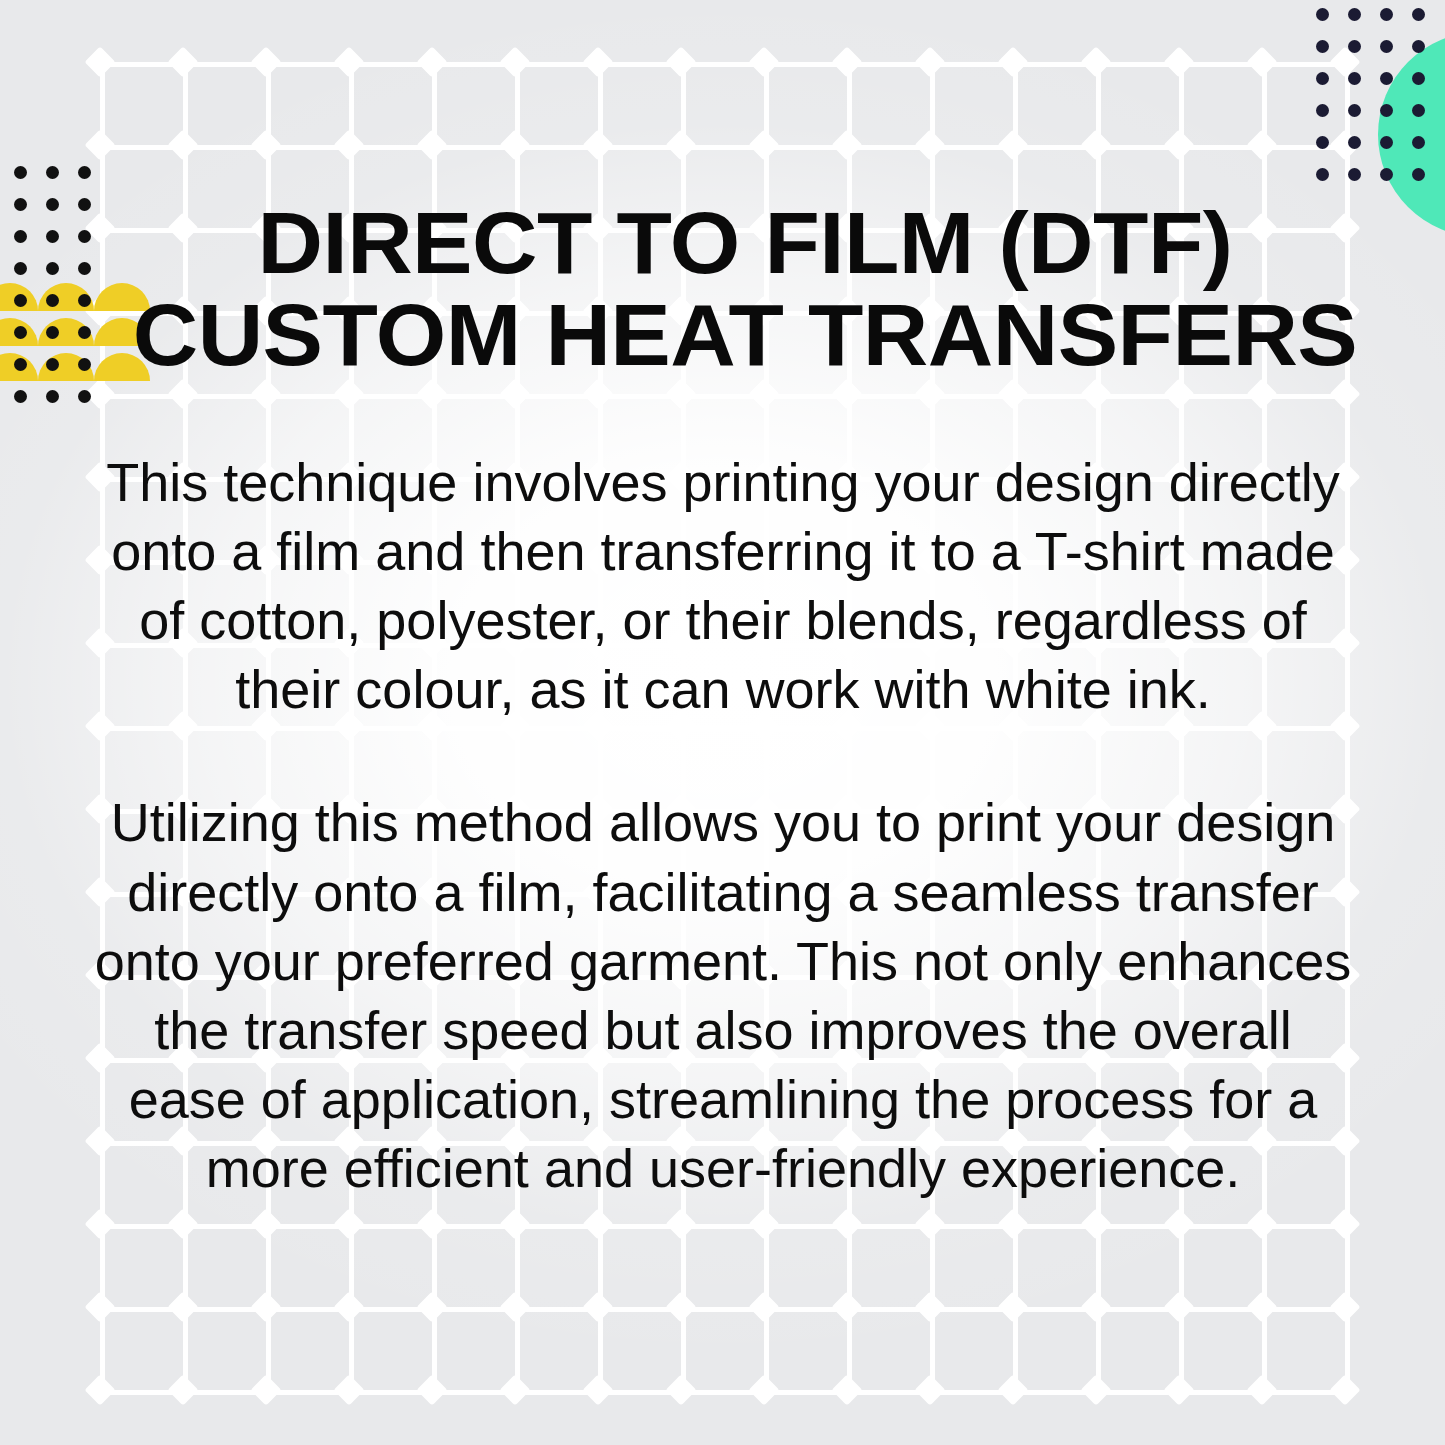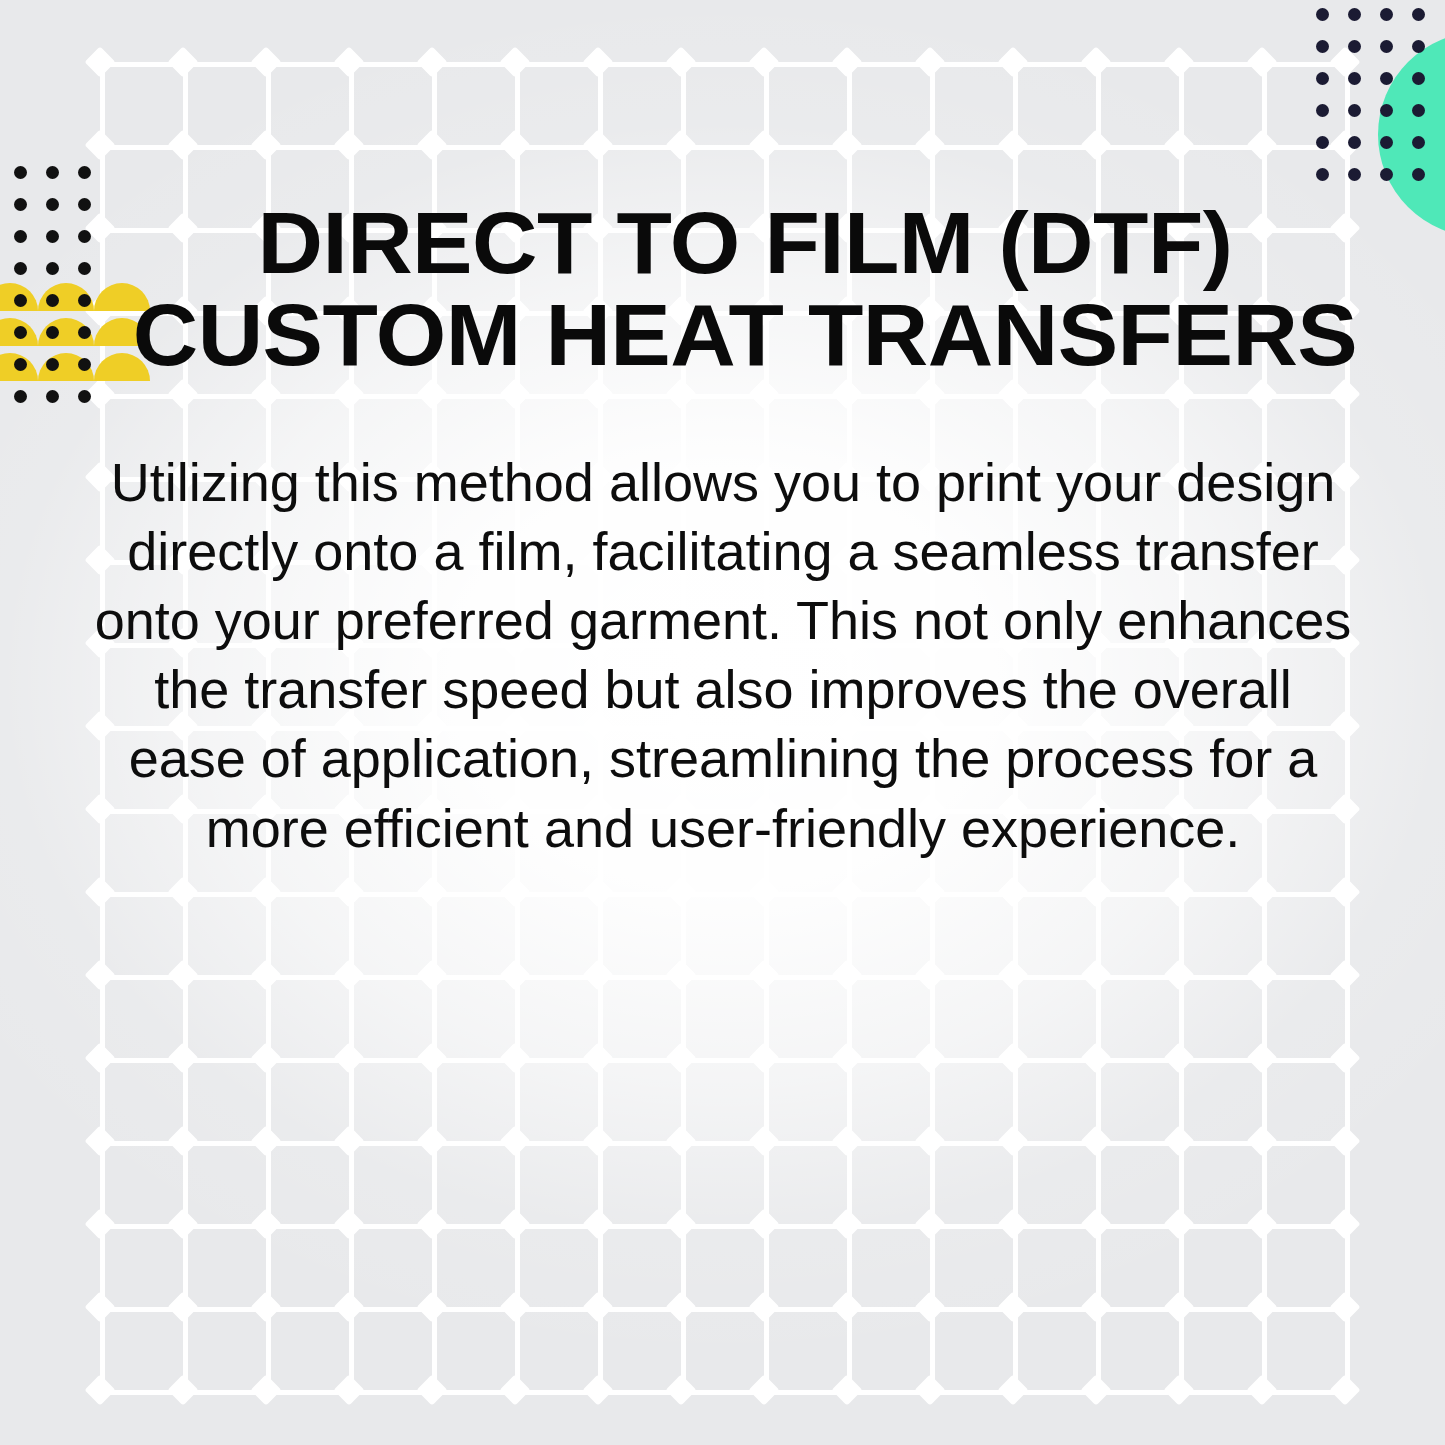--- a/index.html
+++ b/index.html
@@ -545,17 +545,18 @@
   <div class="teal-circle" id="teal-circle" style="width: 205px; height: 205px; background: rgb(79, 232, 184); z-index: 2;"></div>
 
   <div class="content">
 
     <h1 class="title">
       <span class="tline">DIRECT TO FILM (DTF)</span>
       <span class="tline">CUSTOM HEAT TRANSFERS</span>
     </h1>
 
     <div class="body-block">
+      <p>This technique involves printing your design directly onto a film and then transferring it to a T-shirt made of cotton, polyester, or their blends, regardless of their colour, as it can work with white ink.</p>
       <p>Utilizing this method allows you to print your design directly onto a film, facilitating a seamless transfer onto your preferred garment. This not only enhances the transfer speed but also improves the overall ease of application, streamlining the process for a more efficient and user-friendly experience.</p>
     </div>
 
   </div>
 </div>
 
 </body></html>

